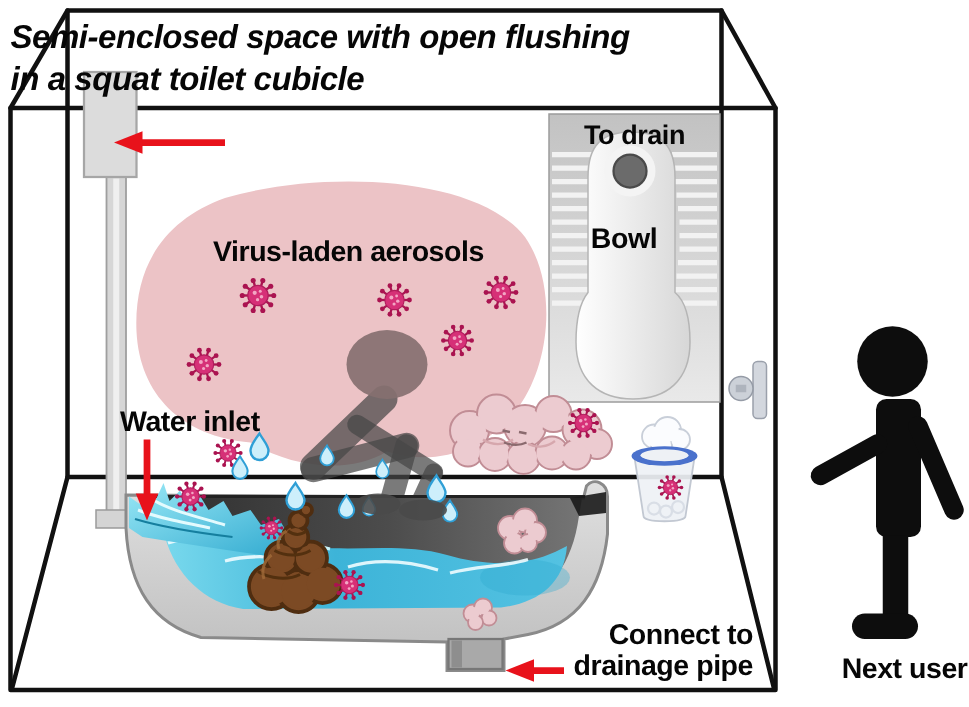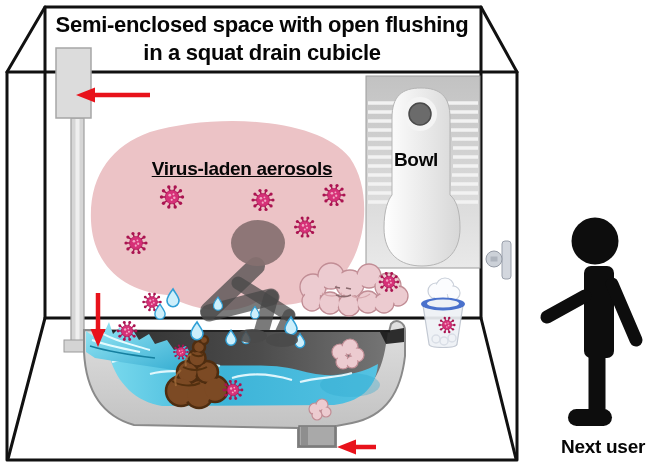--- a/index.html
+++ b/index.html
@@ -1,23 +1,23 @@
 <!DOCTYPE html>
 <html><head>
 <meta charset="utf-8">
 <style>
   html,body{margin:0;padding:0;background:#fff;}
   .stage{position:relative;width:646px;height:471px;background:#fff;overflow:hidden;
          font-family:"Liberation Sans",sans-serif;}
   .stage svg{position:absolute;left:0;top:0;z-index:1;}
   .lbl{position:absolute;z-index:5;font-weight:700;color:#060606;letter-spacing:-0.3px;
        white-space:nowrap;font-size:19px;line-height:22px;}
-  .title{left:7px;top:11px;width:510px;text-align:center;font-size:22px;line-height:28px;}
+  .title{left:7px;top:11px;width:510px;font-size:22px;line-height:28px;font-style:italic;}
   .lbl-cistern{left:154px;top:83px;}
-  .lbl-aerosols{left:142px;top:158px;width:200px;text-align:center;text-decoration:underline;}
+  .lbl-aerosols{left:142px;top:158px;width:200px;}
   .lbl-inlet{left:80px;top:271px;}
   .lbl-todrain{left:366px;top:79px;width:114px;text-align:center;font-size:18px;}
   .lbl-bowl{left:366px;top:149px;width:100px;text-align:center;}
   .lbl-connect{left:358px;top:413px;width:144px;text-align:right;line-height:21px;}
   .lbl-next{left:548px;top:436px;width:97px;text-align:right;}
 </style>
 </head>
 <body>
 
 <div class="stage">
@@ -324,19 +324,25 @@
     <rect x="584" y="266" width="30" height="92" rx="7"></rect>
     <line x1="585" y1="296" x2="547" y2="317" stroke="#0d0d0d" stroke-width="13" stroke-linecap="round"></line>
     <line x1="612" y1="284" x2="636" y2="340" stroke="#0d0d0d" stroke-width="13" stroke-linecap="round"></line>
     <line x1="597" y1="357" x2="597" y2="410" stroke="#0d0d0d" stroke-width="17"></line>
     <rect x="568" y="409" width="44" height="17" rx="8.5"></rect>
   </g>
 </svg>
 
 <div class="lbl title">
   <div>Semi-enclosed space with open flushing</div>
-  <div>in a squat drain cubicle</div>
+  <div>in a squat toilet cubicle</div>
 </div>
 <div class="lbl lbl-aerosols">Virus-laden aerosols</div>
+<div class="lbl lbl-inlet">Water inlet</div>
+<div class="lbl lbl-todrain">To drain</div>
 <div class="lbl lbl-bowl">Bowl</div>
+<div class="lbl lbl-connect">
+  <div>Connect to</div>
+  <div>drainage pipe</div>
+</div>
 <div class="lbl lbl-next">Next user</div>
 
 </div>
 
 </body></html>

